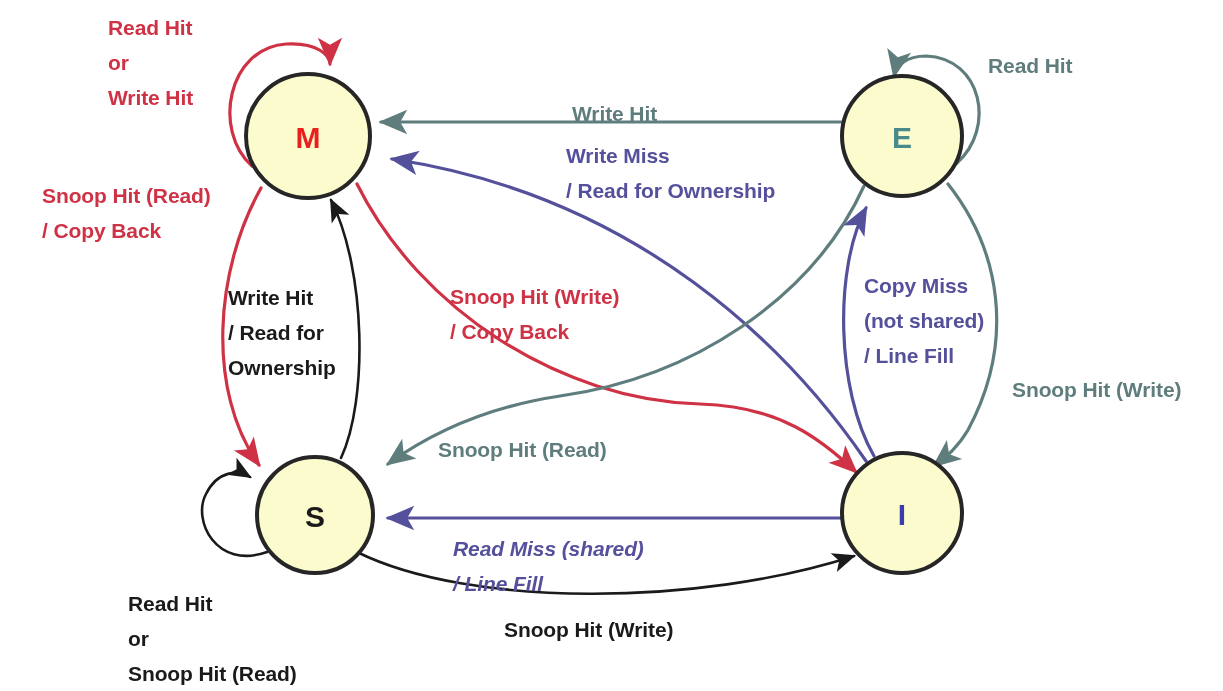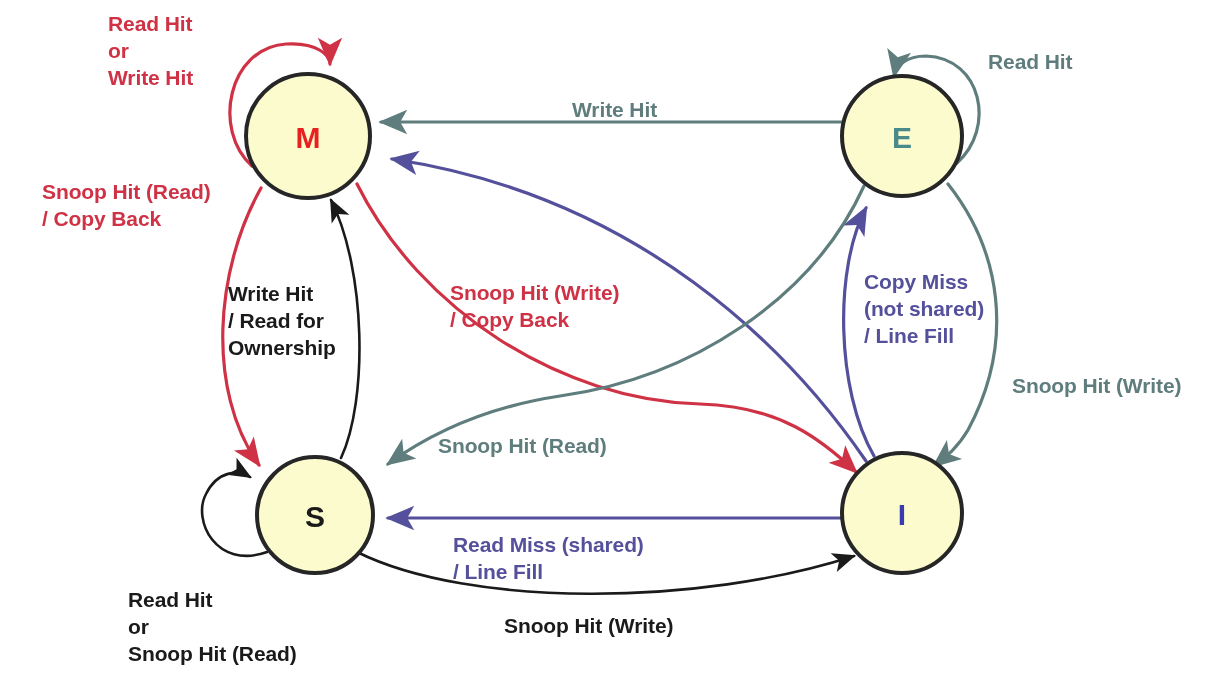--- a/index.html
+++ b/index.html
@@ -44,21 +44,21 @@
   .edge-thin {
     fill: none;
     stroke-width: 2.6;
     stroke-linecap: round;
   }
   .lbl {
     position: absolute;
     font-family: "Liberation Sans", sans-serif;
     font-size: 21px;
     font-weight: bold;
-    line-height: 27px;
+    line-height: 35px;
     white-space: pre;
     letter-spacing: -0.1px;
   }
 </style>
 </head>
 <body>
 
 <div id="diagram-root">
 
   <svg class="canvas" viewBox="0 0 1223 691">
@@ -126,37 +126,39 @@
 Write Hit</div>
 
   <div class="lbl" style="left:988px; top:48px; color:#5f7d7d;">Read Hit</div>
 
   <div class="lbl" style="left:128px; top:586px; color:#1a1a1a;">Read Hit
 or
 Snoop Hit (Read)</div>
 
   <div class="lbl" style="left:572px; top:96px; color:#5f7d7d;">Write Hit</div>
 
+  <div class="lbl" style="left:566px; top:138px; color:#55509b;">Write Miss
+/ Read for Ownership</div>
 
   <div class="lbl" style="left:42px; top:178px; color:#cf3245;">Snoop Hit (Read)
 / Copy Back</div>
 
   <div class="lbl" style="left:228px; top:280px; color:#1a1a1a;">Write Hit
 / Read for
 Ownership</div>
 
   <div class="lbl" style="left:450px; top:279px; color:#cf3245;">Snoop Hit (Write)
 / Copy Back</div>
 
   <div class="lbl" style="left:864px; top:268px; color:#55509b;">Copy Miss
 (not shared)
 / Line Fill</div>
 
   <div class="lbl" style="left:1012px; top:372px; color:#5f7d7d;">Snoop Hit (Write)</div>
 
   <div class="lbl" style="left:438px; top:432px; color:#5f7d7d;">Snoop Hit (Read)</div>
 
-  <div class="lbl" style="left:453px; top:531px; color:#55509b;">Read Miss (shared)
+  <div class="lbl" style="left:453px; top:531px; color:#55509b;font-style:italic;">Read Miss (shared)
 / Line Fill</div>
 
   <div class="lbl" style="left:504px; top:612px; color:#1a1a1a;">Snoop Hit (Write)</div>
 
 </div>
 
 </body></html>

